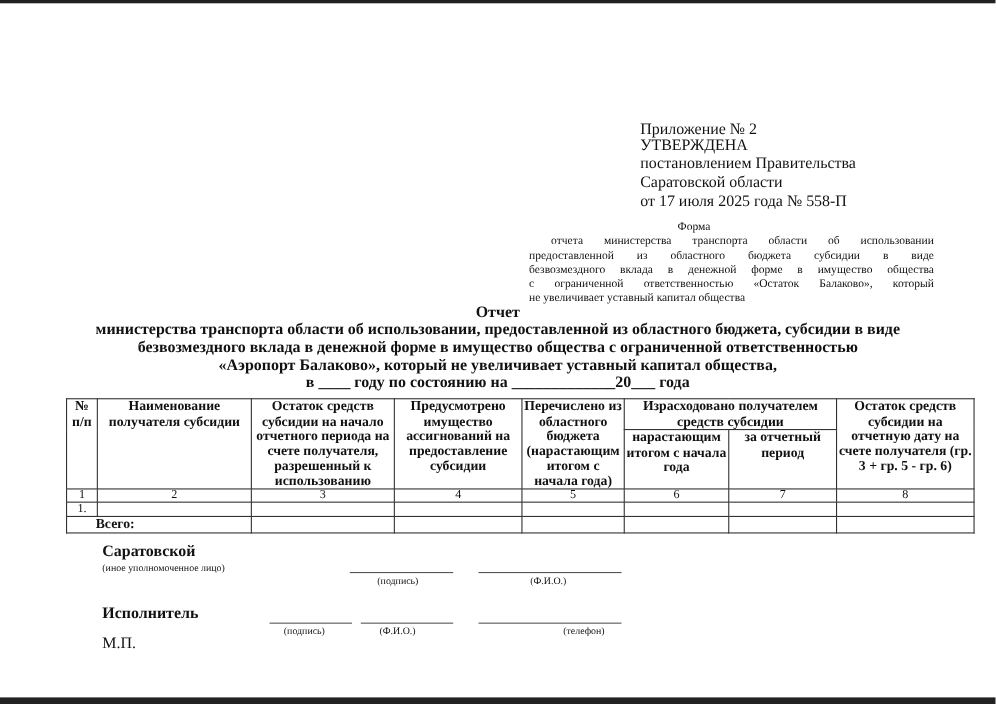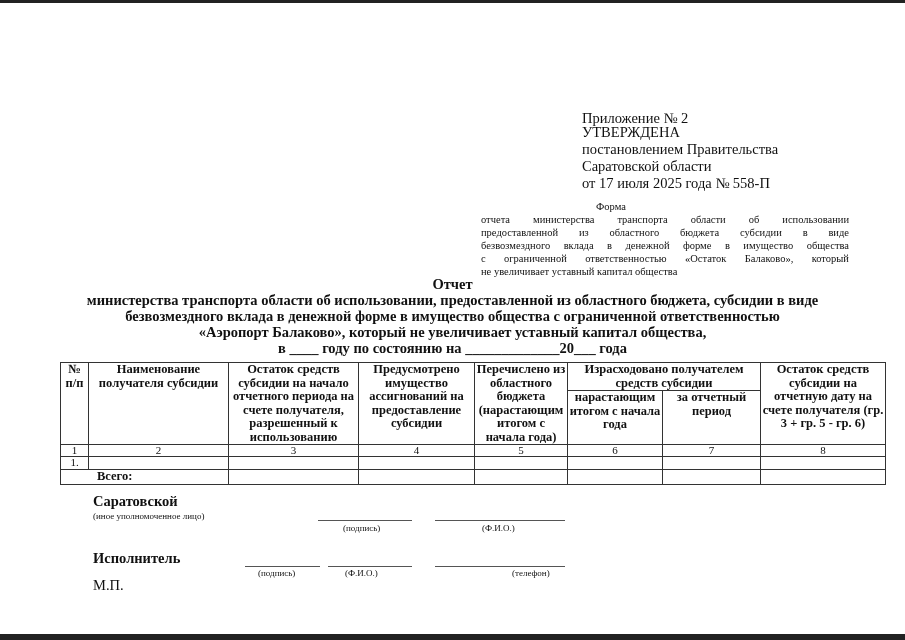--- a/index.html
+++ b/index.html
@@ -3,21 +3,21 @@
 <meta charset="utf-8">
 <style>
   html, body { margin:0; padding:0; }
   body { width:905px; height:640px; background:#fff; position:relative; overflow:hidden;
          font-family:"Liberation Serif","DejaVu Serif",serif; color:#111; }
   .bar-top { position:absolute; left:0; top:0; width:905px; height:3px; background:#222; }
   .bar-bottom { position:absolute; left:0; top:634px; width:905px; height:6px; background:#222; }
   .abs { position:absolute; white-space:nowrap; }
   .appx { left:582px; top:94px; font-size:14.5px;margin-top:16px; }
   .appr { left:582px; top:124px; font-size:14.5px; line-height:17px; }
-  .forma-t { left:596px; top:201px; font-size:10.5px; }
+  .forma-t { left:616px; top:201px; font-size:10.5px; }
   .forma-body { position:absolute; left:481px; top:213px; width:368px; font-size:10.5px; line-height:13px;
                 text-align:justify; }
   .forma-body .lastline { text-align:left; }
   .title { position:absolute; left:40px; width:825px; text-align:center; font-weight:bold; font-size:14.5px; line-height:17px; }
   table.rep { position:absolute; left:60px; top:362px; border-collapse:collapse; font-size:12.5px; line-height:13.5px; }
   table.rep td { border:1px solid #333; text-align:center; vertical-align:top; padding:0 1px; font-weight:bold; }
   table.rep td.n { font-weight:normal; font-size:11px; line-height:11px; height:11px; }
   table.rep tr.blank td { height:12px; }
   table.rep tr.total td { height:13px; }
   .sig { font-size:9px; }
@@ -32,21 +32,21 @@
 <div class="abs appx">Приложение № 2</div>
 <div class="abs appr">
   <div>УТВЕРЖДЕНА</div>
   <div>постановлением Правительства</div>
   <div>Саратовской области</div>
   <div>от 17 июля 2025 года № 558-П</div>
 </div>
 
 <div class="abs forma-t">Форма</div>
 <div class="forma-body">
-  <div style="text-align-last:justify;">отчета министерства транспорта области об использовании</div>
+  <div style="text-align-last:justify;margin-left:20px;">отчета министерства транспорта области об использовании</div>
   <div style="text-align-last:justify;font-family:Liberation Serif, serif;">предоставленной из областного бюджета субсидии в виде</div>
   <div style="text-align-last:justify;">безвозмездного вклада в денежной форме в имущество общества</div>
   <div style="text-align-last:justify;">с ограниченной ответственностью «Остаток Балаково», который</div>
   <div class="lastline">не увеличивает уставный капитал общества</div>
 </div>
 
 <div class="title" style="top:276px;font-family:Liberation Serif, serif;">Отчет</div>
 <div class="title" style="top:292px;">министерства транспорта области об использовании, предоставленной из областного бюджета, субсидии в виде</div>
 <div class="title" style="top:308px;">безвозмездного вклада в денежной форме в имущество общества с ограниченной ответственностью</div>
 <div class="title" style="top:324px;">«Аэропорт Балаково», который не увеличивает уставный капитал общества,</div>
@@ -91,21 +91,21 @@
     <td class="n" style="text-align:center">1.</td>
     <td></td>
     <td></td>
     <td></td>
     <td></td>
     <td></td>
     <td></td>
     <td></td>
   </tr>
   <tr class="total">
-    <td colspan="2" style="text-align:left;padding-left:36px;">Всего:</td>
+    <td colspan="2" style="text-align:left;padding-left:26px;">Всего:</td>
     <td></td>
     <td></td>
     <td></td>
     <td></td>
     <td></td>
     <td></td>
   </tr>
 </tbody>
   </table>
 

